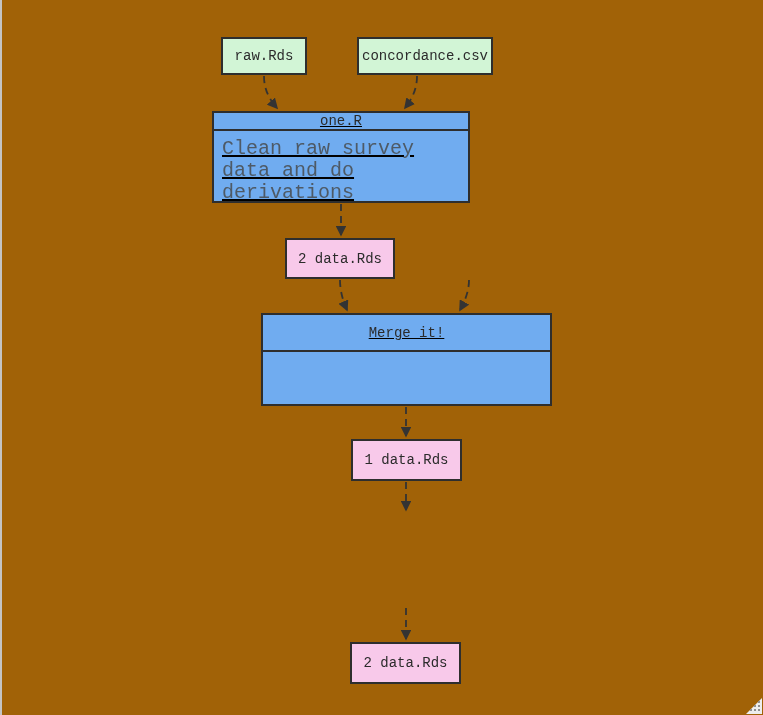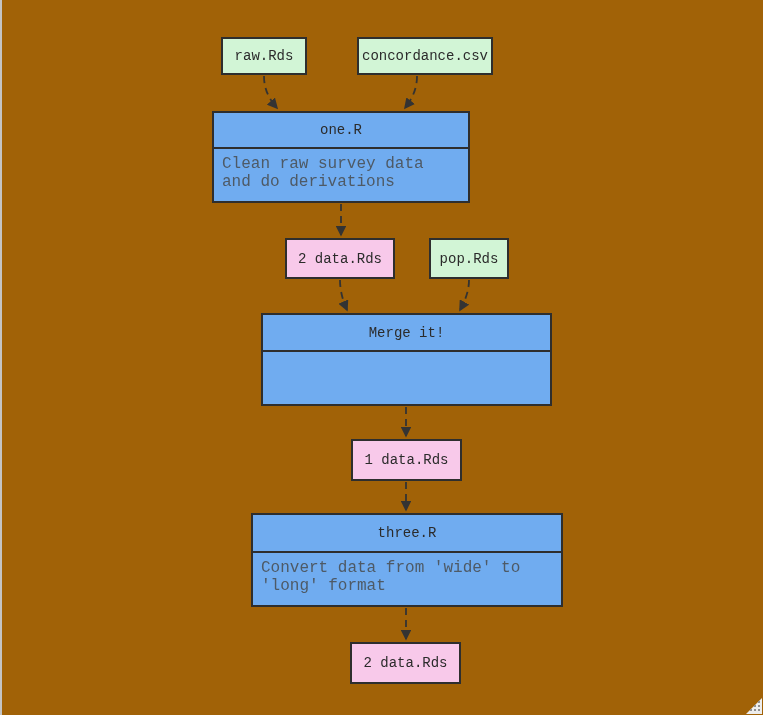--- a/index.html
+++ b/index.html
@@ -18,31 +18,31 @@
     display: flex; align-items: center; justify-content: center;
     font-size: 14px; color: #2b2b2b;
     white-space: nowrap;
   }
   .node.file { background: #d2f5d6; }
   .node.data { background: #f8c9ea; }
   .process {
     position: absolute;
     border: 2px solid #2e2e2e;
     background: #70acf0;
-    display: flex; flex-direction: column;
+    display: flex; flex-direction: column; text-decoration: underline;
   }
   .process .ptitle {
     display: flex; align-items: center; justify-content: center;
     font-size: 14px; color: #2b2b2b;
     border-bottom: 2px solid #2e2e2e;
     white-space: nowrap;
   }
   .process .pdesc {
     flex: 1;
-    font-size: 16px; line-height: 1.1;
+    font-size: 20px; line-height: 1.1;
     color: #4e5a66;
     padding: 7px 7px 4px 8px;
     white-space: normal;
   }
   
   #n-raw         { left: 219px; top: 37px;  width: 86px;  height: 38px; }
   #n-concordance { left: 339px; top: 37px;  width: 136px; height: 38px; margin-left: 16px; }
   #n-one         { left: 210px; top: 111px; width: 258px; height: 92px; }
   #n-one .ptitle { height: 36px; }
   #n-data1       { left: 283px; top: 238px; width: 110px; height: 41px; }
@@ -88,36 +88,29 @@
 
   <div id="n-one" class="process">
     <div class="ptitle">one.R</div>
     <div class="pdesc">Clean raw survey data and do derivations</div>
   </div>
 
   <div id="n-data1" class="node data">
     <span>2 data.Rds</span>
   </div>
 
-  <div id="n-pop" class="node file">
-    <span>pop.Rds</span>
-  </div>
 
   <div id="n-merge" class="process">
     <div class="ptitle">Merge it!</div>
   </div>
 
   <div id="n-data2" class="node data">
     <span>1 data.Rds</span>
   </div>
 
-  <div id="n-three" class="process">
-    <div class="ptitle">three.R</div>
-    <div class="pdesc">Convert data from 'wide' to 'long' format</div>
-  </div>
 
   <div id="n-data3" class="node data">
     <span>2 data.Rds</span>
   </div>
 
   <svg class="resize-grip" width="16" height="16" viewBox="0 0 16 16" xmlns="http://www.w3.org/2000/svg">
     <polygon points="16,0 16,16 0,16" fill="#ededed"></polygon>
     <g fill="#8f8f8f">
       <rect x="12" y="3" width="2" height="2"></rect>
       <rect x="12" y="7" width="2" height="2"></rect>

